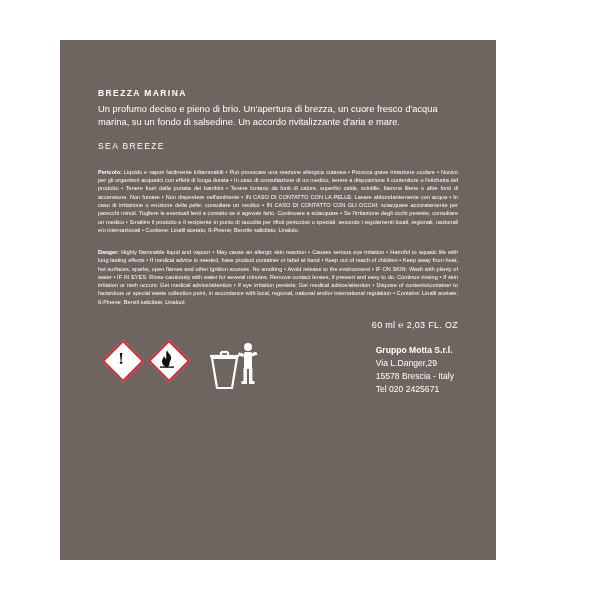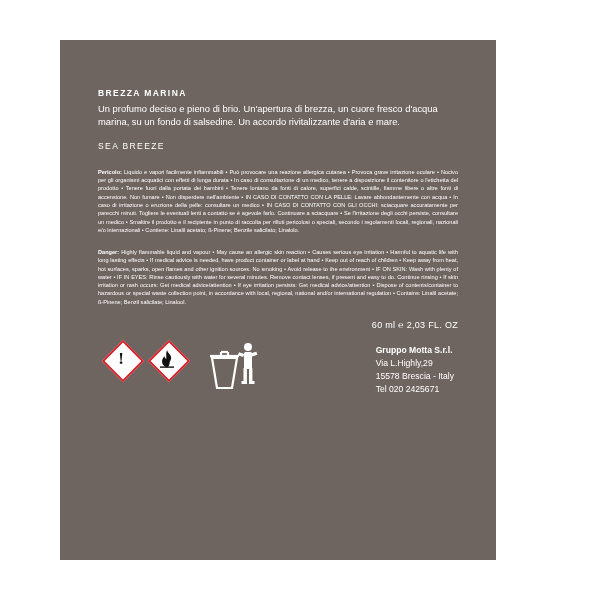--- a/index.html
+++ b/index.html
@@ -181,19 +181,19 @@
             <line x1="11" y1="22" x2="13" y2="44"></line>
             <line x1="16.5" y1="22" x2="16.5" y2="44"></line>
             <line x1="22" y1="22" x2="20" y2="44"></line>
           </g>
         </svg>
       </div>
     </div>
 
     <div class="addr">
       <div class="company">Gruppo Motta S.r.l.</div>
-      <div>Via L.Highly,29</div>
+      <div>Via L.Danger,29</div>
       <div>15578 Brescia - Italy</div>
       <div>Tel 020 2425671</div>
     </div>
 
   </div>
 </div>
 
 </body></html>

